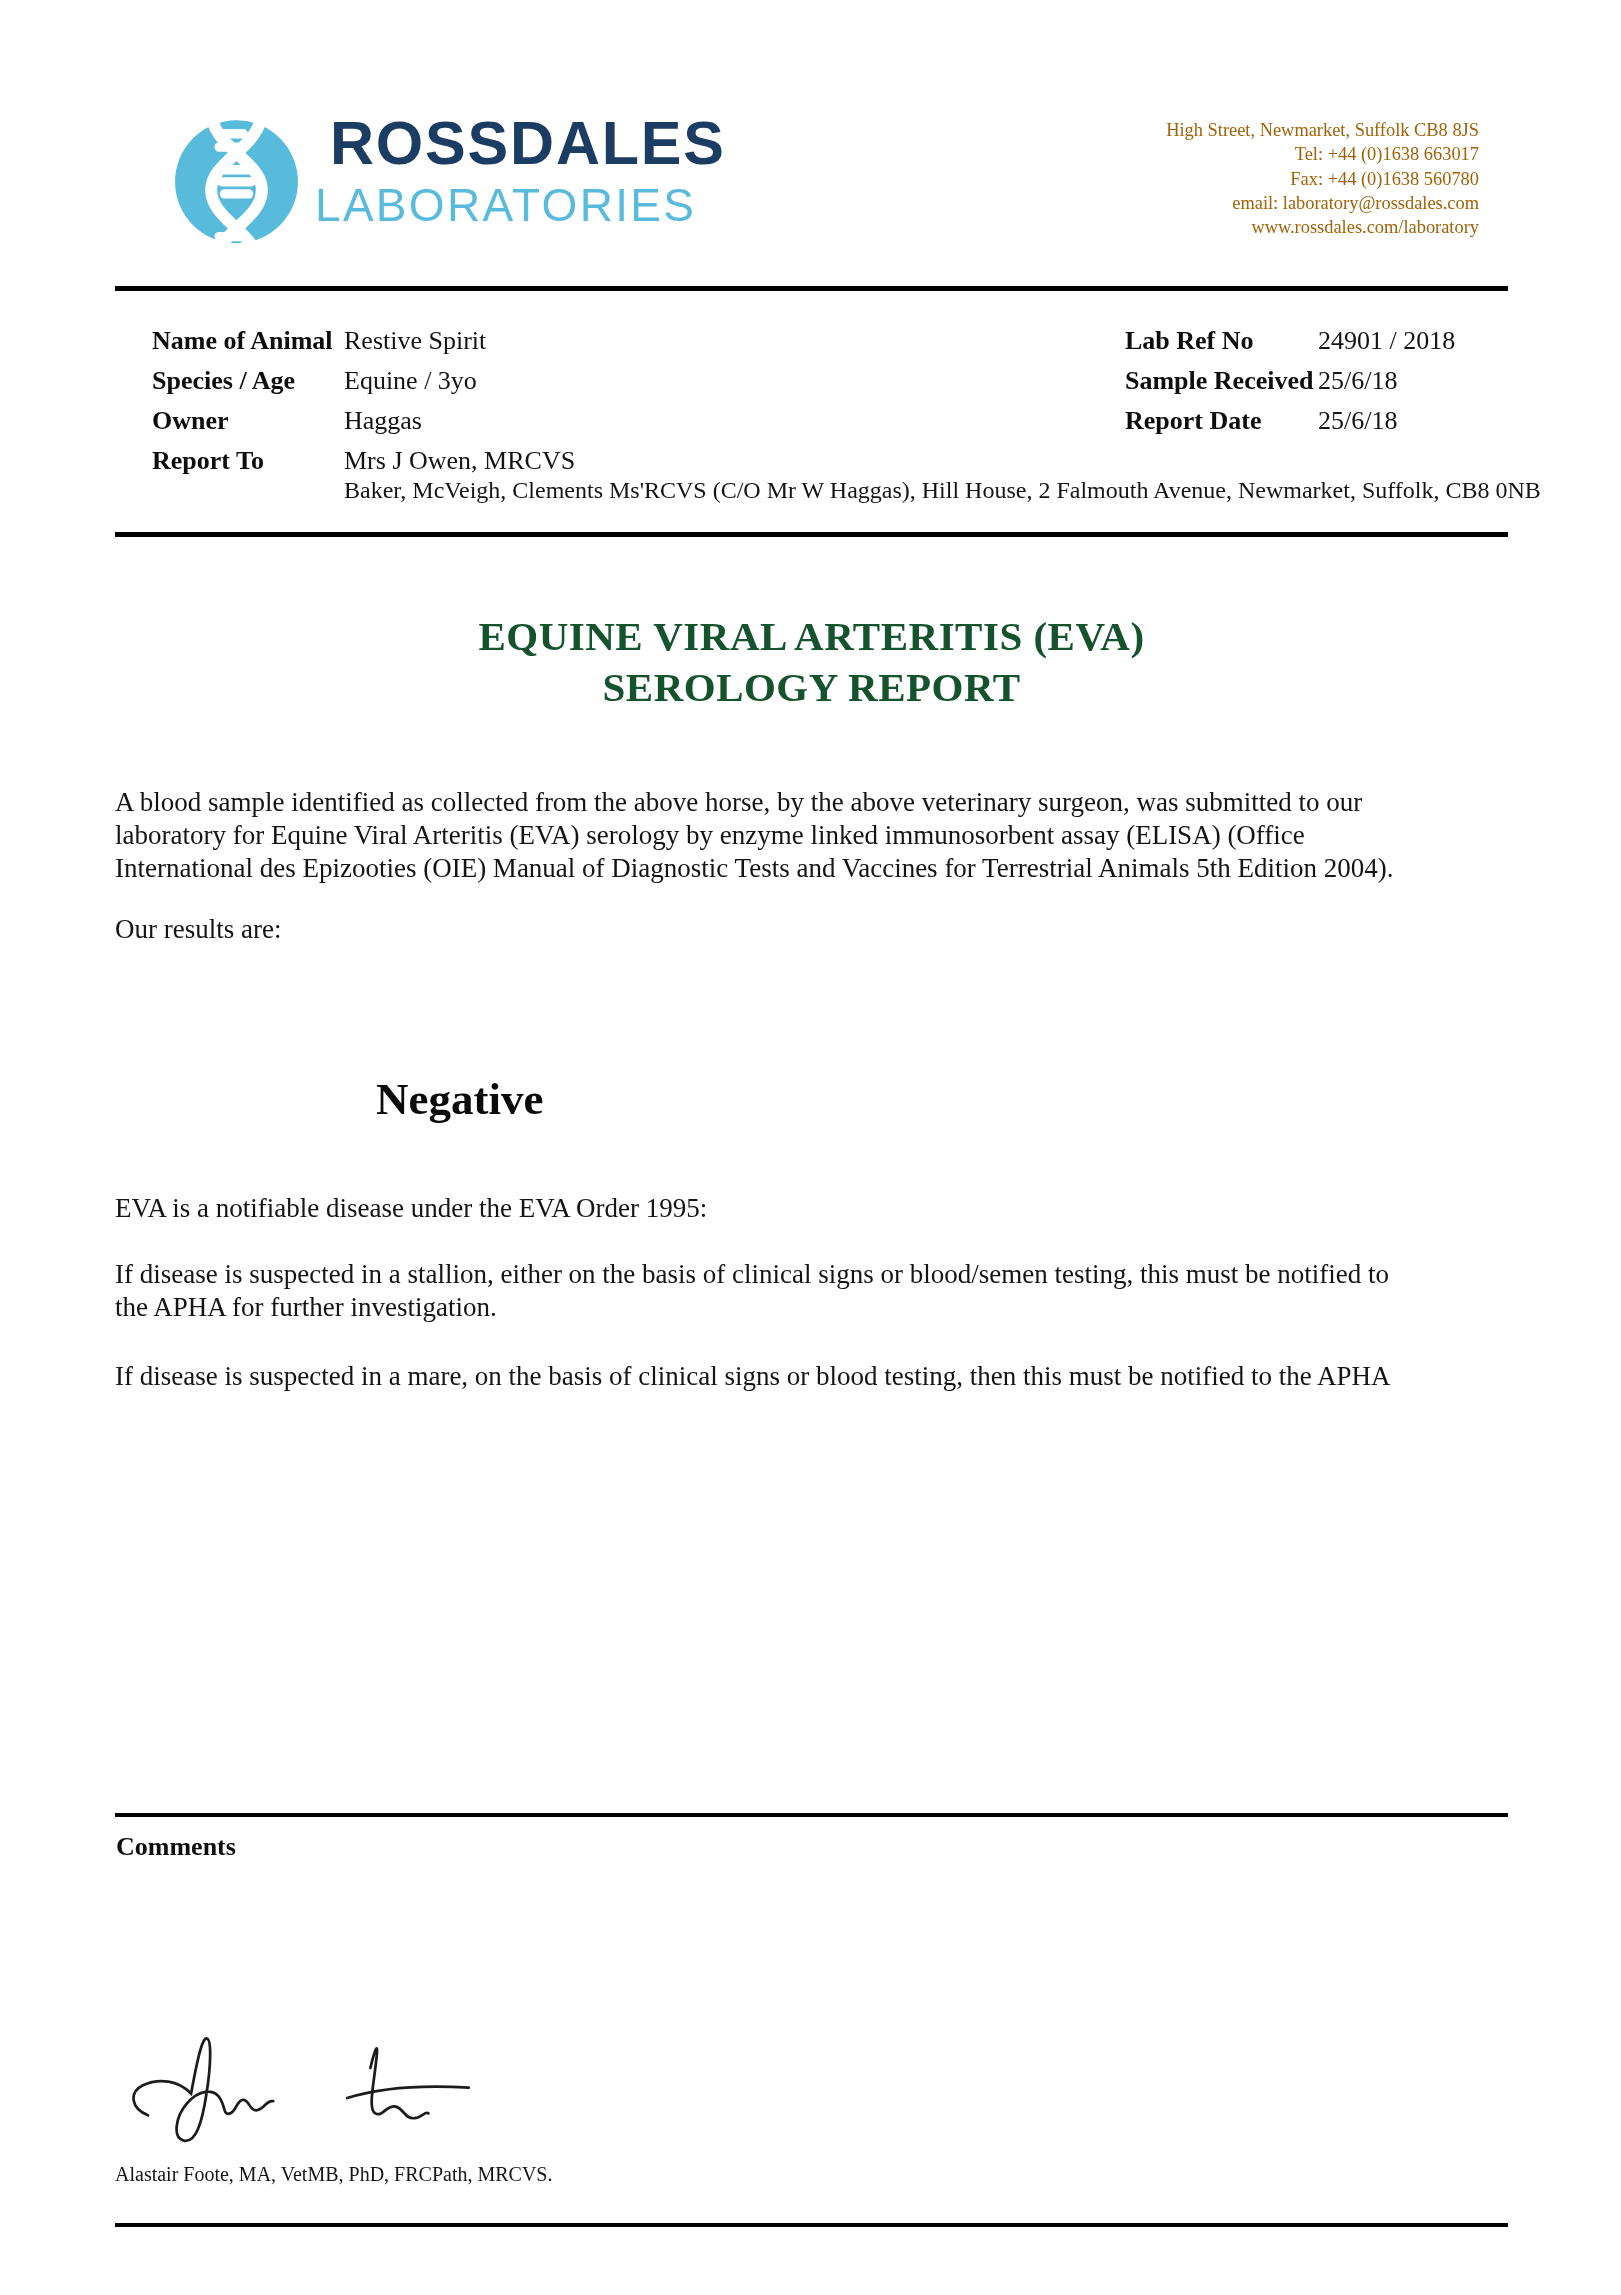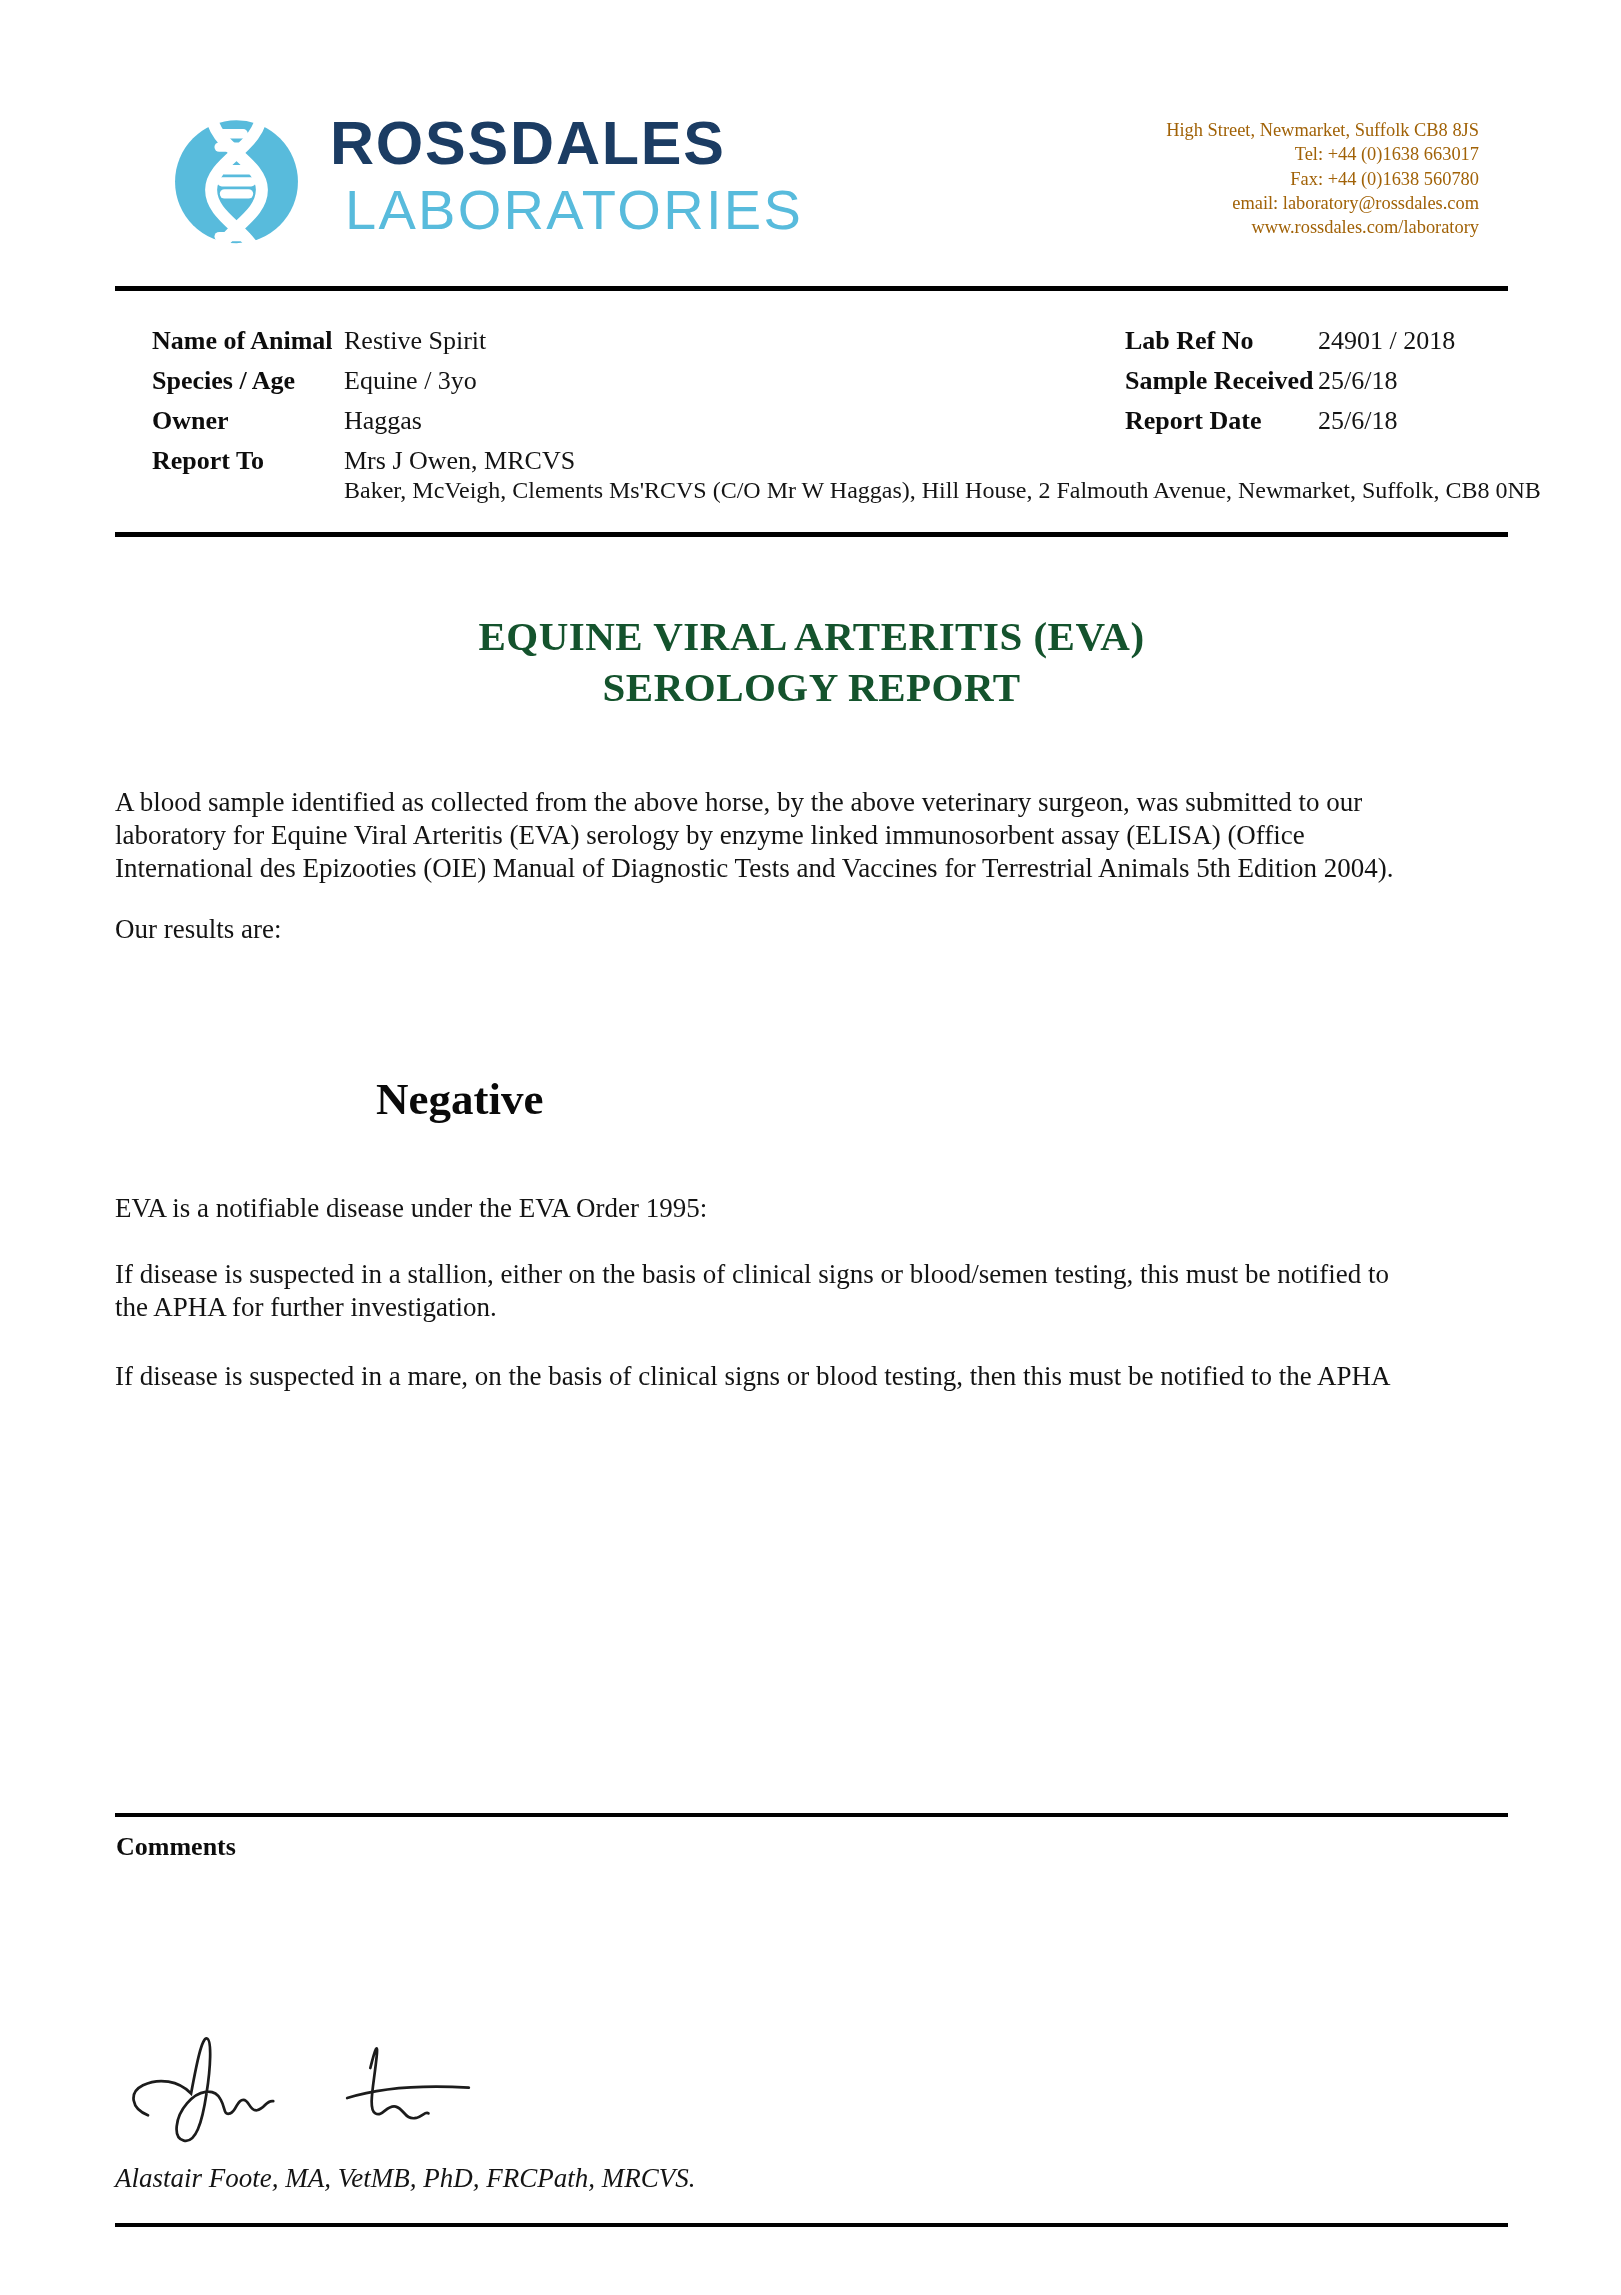--- a/index.html
+++ b/index.html
@@ -14,23 +14,23 @@
   }
   
   .logo-icon{position:absolute;left:163px;top:107px;width:147px;height:171px;}
   .logo-text-top{
     position:absolute;left:330px;top:113px;
     font-family:"Liberation Sans", sans-serif;
     font-size:61px;font-weight:bold;letter-spacing:1.8px;
     color:#1B3C63;line-height:1;
   }
   .logo-text-bottom{
-    position:absolute;left:345px;top:182px;
+    position:absolute;left:315px;top:182px;
     font-family:"Liberation Sans", sans-serif;
-    font-size:56px;font-weight:normal;letter-spacing:2.3px;
+    font-size:46px;font-weight:normal;letter-spacing:2.3px;
     color:#58BBDC;line-height:1;
   }
   .contact{
     position:absolute;right:123px;top:118px;
     text-align:right;font-size:18.4px;line-height:1.32;color:#a16207;
   }
   .rule{position:absolute;left:115px;width:1393px;background:#000;}
   .rule-1{top:286px;height:5px;}
   .rule-2{top:532px;height:5px;}
   .rule-comments{top:1813px;height:4.1px;}
@@ -69,21 +69,21 @@
   .stallion-0{top:1258px;}
   .stallion-1{top:1291px;}
   .mare-0{top:1360px;}
   .mare-1{top:1393px;}
   
   .comments-label{
     position:absolute;left:116px;top:1832px;
     font-size:26px;font-weight:bold;color:#0d0d0d;
   }
   .signature{position:absolute;left:123px;top:2024px;width:354px;height:128px;}
-  .signoff-name{position:absolute;left:115px;top:2163px;font-size:27px;color:#141414;font-style:italic;}
+  .signoff-name{position:absolute;left:115px;top:2163px;font-size:20px;color:#141414;}
 </style>
 </head>
 <body>
 
 <div class="page">
 
   <svg class="logo-icon" viewBox="0 0 110 128" xmlns="http://www.w3.org/2000/svg" aria-hidden="true">
     <circle cx="55" cy="56" r="46" fill="#58BBDC"></circle>
     <g stroke="#ffffff" fill="none" stroke-linecap="round">
       <path d="M36,3 C36,30 74,40 74,62 C74,86 36,94 36,125" stroke-width="9"></path>

